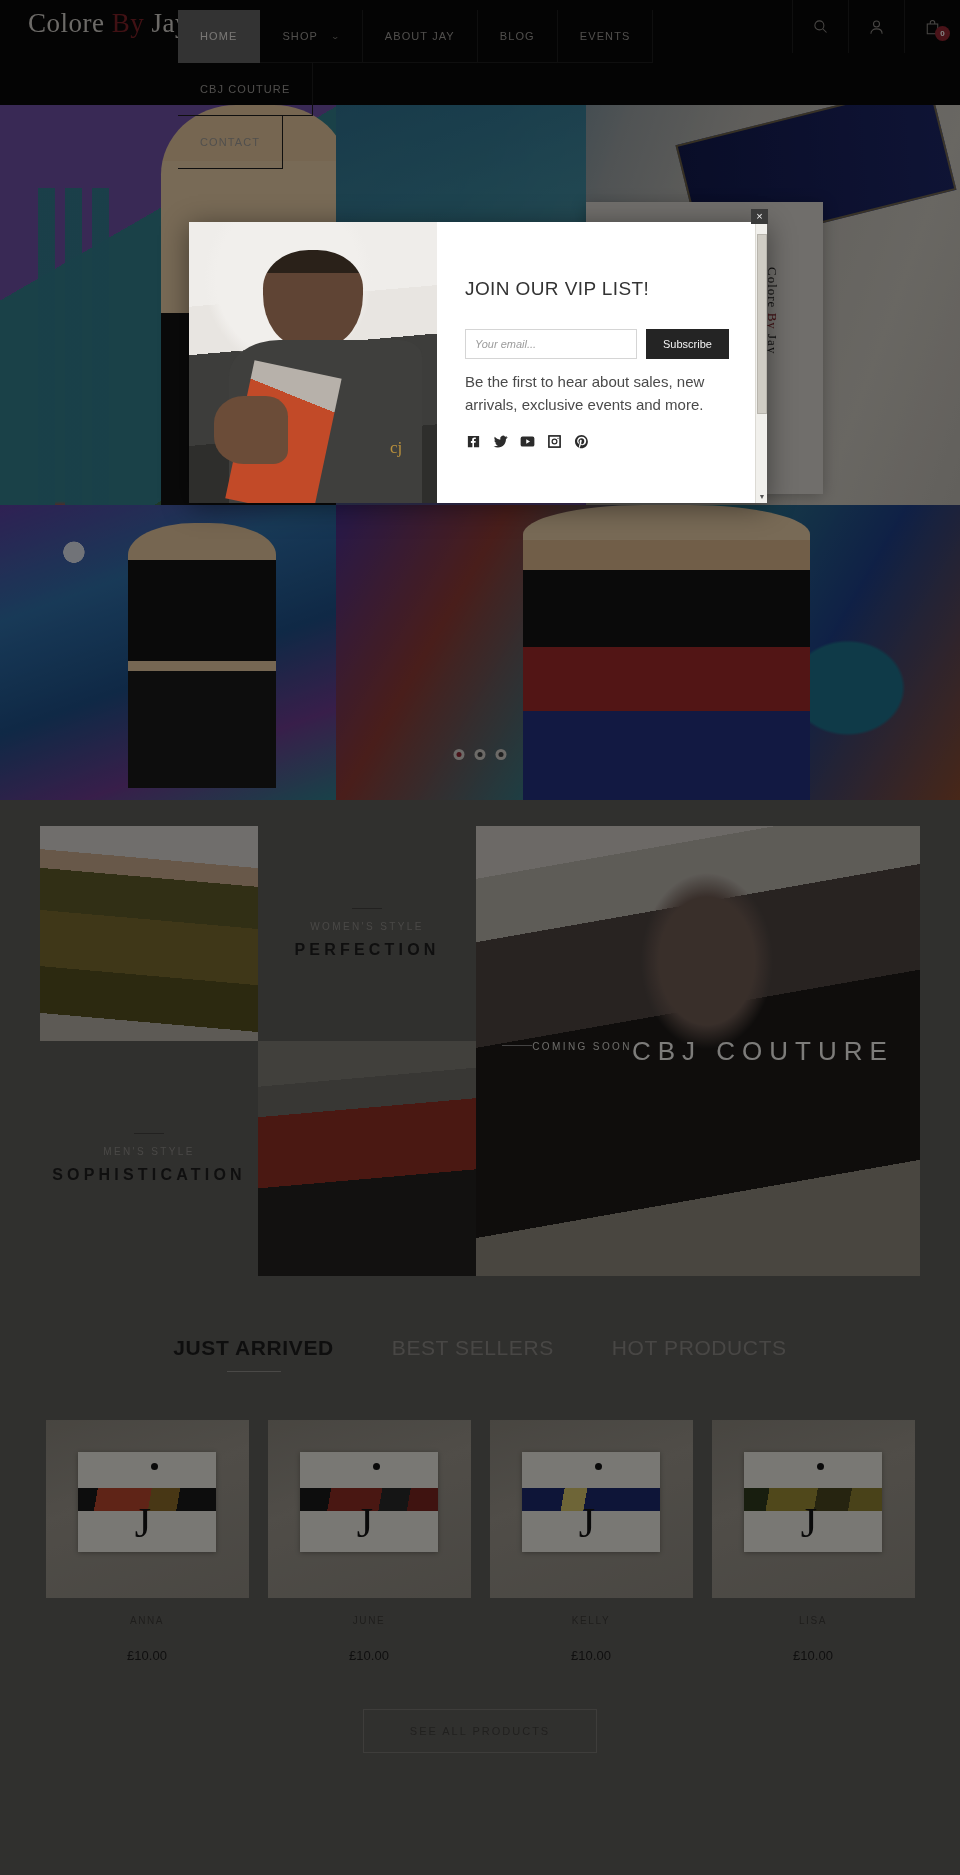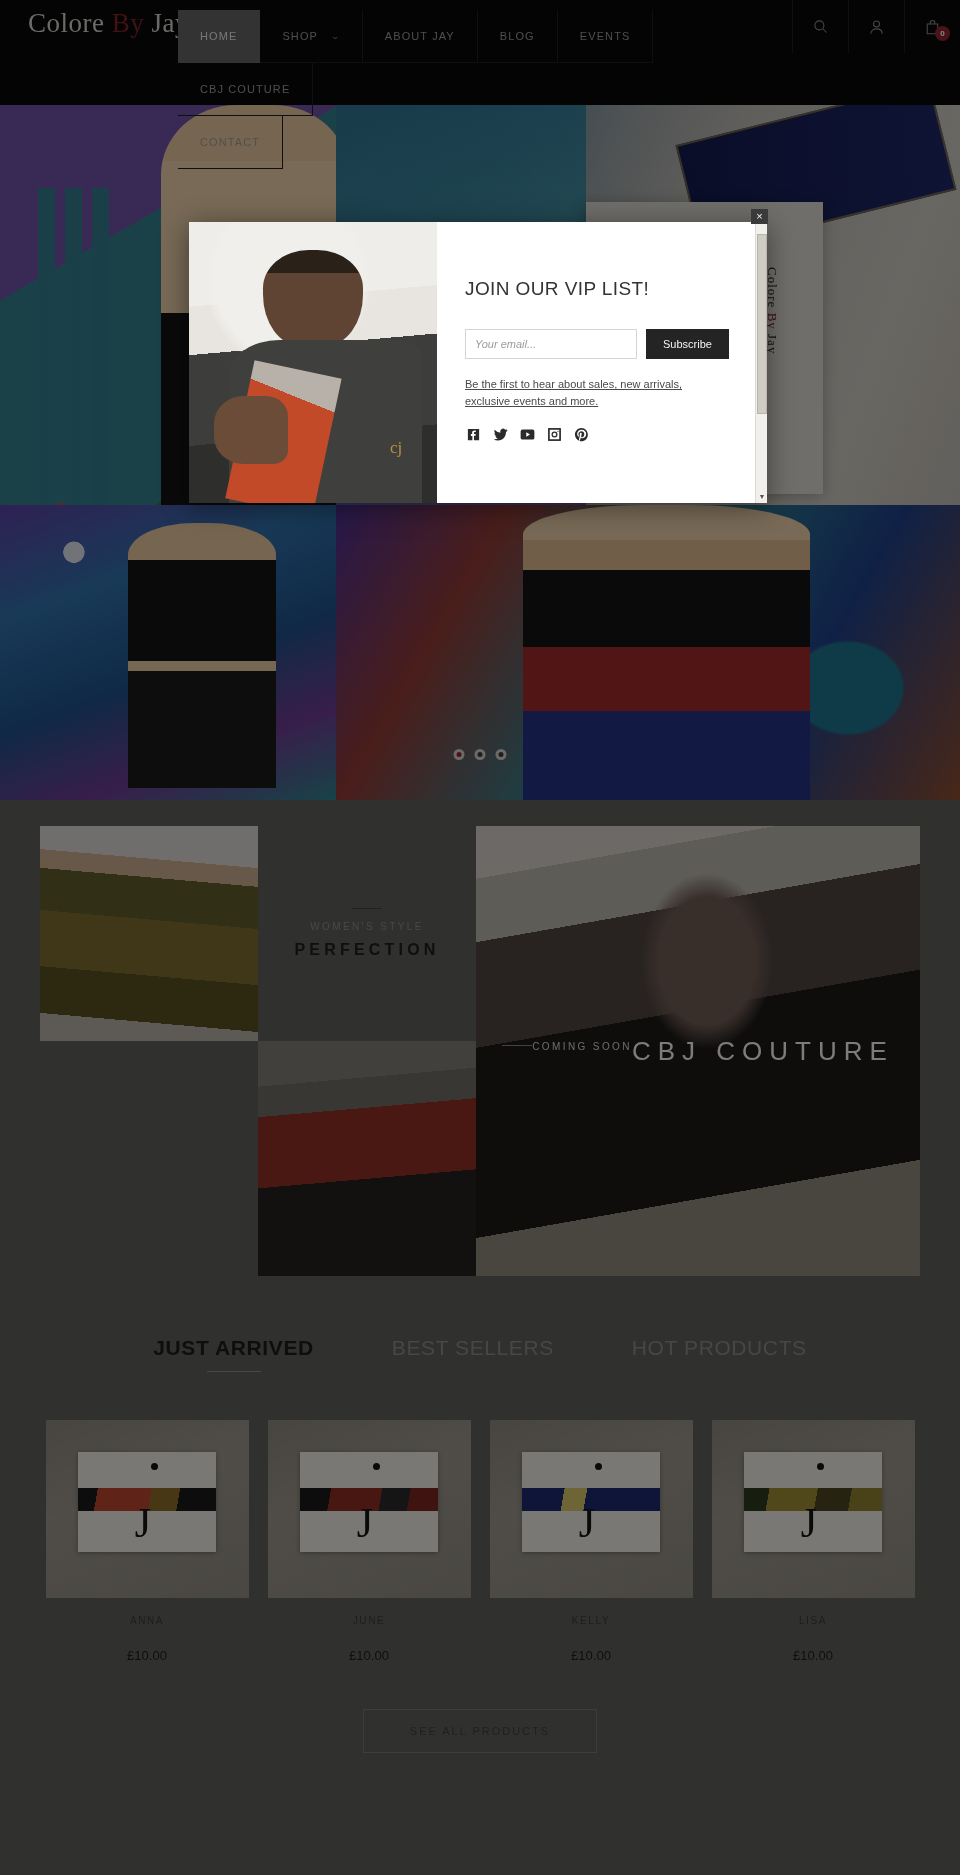--- a/index.html
+++ b/index.html
@@ -357,21 +357,21 @@
 
   
   .products {
     width: 960px;
     padding: 30px 40px 60px;
     background: #5d5c59;
   }
   .tabs {
     display: flex;
     justify-content: center;
-    gap: 78px;
+    gap: 58px;
     margin-bottom: 48px;
   }
   .tab {
     position: relative;
     font-size: 21px;
     letter-spacing: .6px;
     color: #8b8884;
     cursor: pointer;
     padding-bottom: 12px;
   }
@@ -536,26 +536,25 @@
     height: 30px;
     padding: 0 17px;
     background: #242424;
     color: #f3f3f3;
     border: none;
     font-size: 11px;
     cursor: pointer;
     font-family: "Liberation Sans", sans-serif;
   }
   .modal-desc {
-    margin-top: 17px;
+    margin-top: 11px;
     width: 260px;
-    font-size: 11px;
+    font-size: 15px;
     line-height: 1.55;
     color: #4a4a4a;
-    text-decoration: underline;
   }
   .modal-social {
     margin-top: 16px;
     display: flex;
     gap: 10px;
   }
   .soc {
     width: 17px; height: 17px;
     display: flex; align-items: center; justify-content: center;
     cursor: pointer;
@@ -693,20 +692,25 @@
   <section class="cats">
     <div class="cats-grid">
       <div class="cat-img cat-women-img"></div>
       <div class="cat-women-txt">
         <div class="cat-rule dark"></div>
         <div class="cat-sub">WOMEN'S STYLE</div>
         <div class="cat-title">PERFECTION</div>
       </div>
 
       <div class="cat-img cat-men-img"></div>
+      <div class="cat-men-txt">
+        <div class="cat-rule dark"></div>
+        <div class="cat-sub">MEN'S STYLE</div>
+        <div class="cat-title">SOPHISTICATION</div>
+      </div>
 
       <div class="cat-img cat-couture">
         <div class="cat-rule"></div>
         <div class="cat-sub light">COMING SOON</div>
         <div class="cat-title light">CBJ COUTURE</div>
       </div>
     </div>
   </section>
 
   <section class="products">

